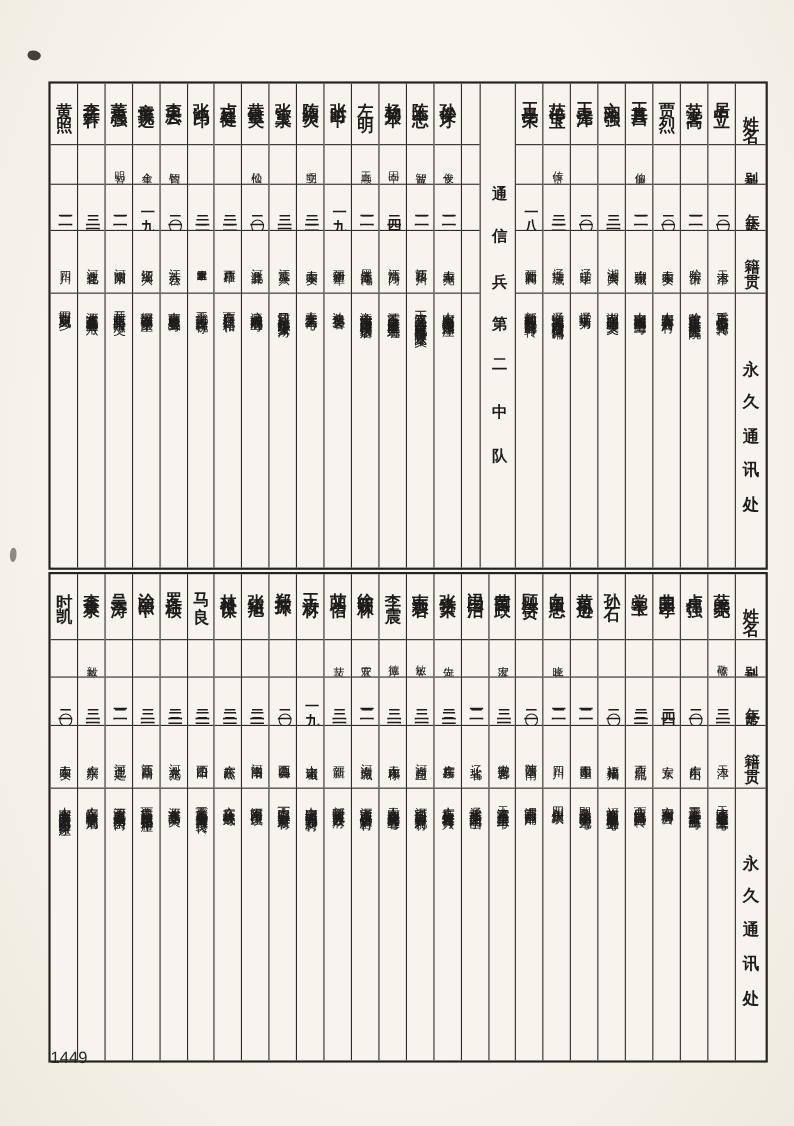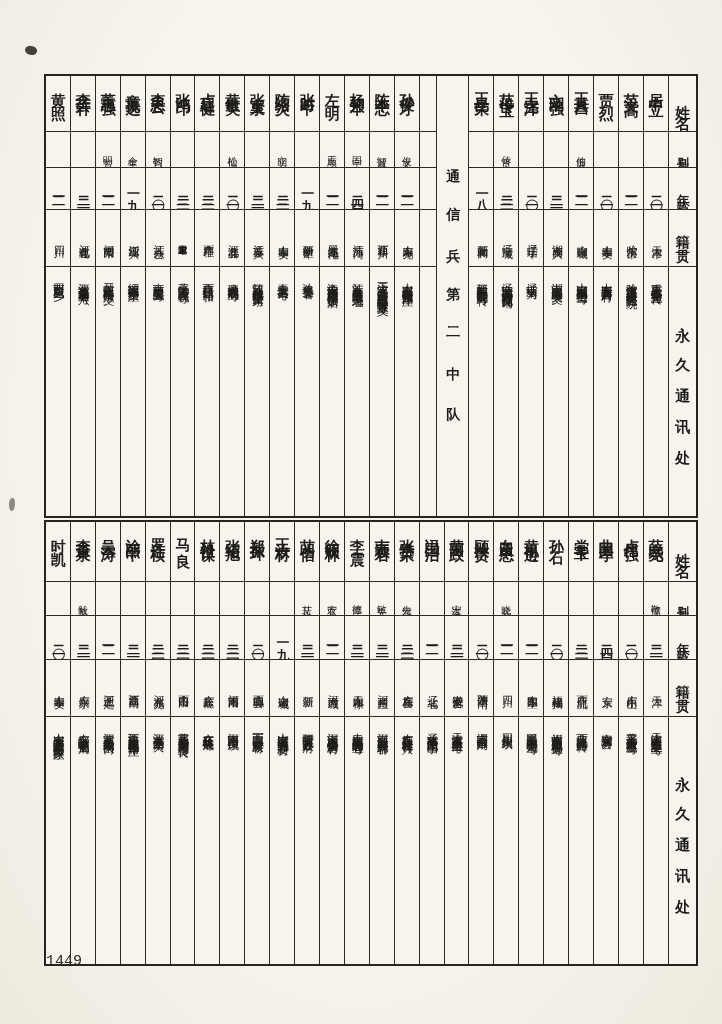--- a/index.html
+++ b/index.html
@@ -79,21 +79,21 @@
   .head .r-native,.head .r-address,.head .r-name{align-items:center;padding:0;}
 
   .divider .div-cell{
     flex:1 1 auto;border-bottom:none;
     display:flex;align-items:center;justify-content:center;
   }
   .div-label{font-size:14px;font-weight:700;letter-spacing:40px;}
 
   .page-number{
     position:absolute;left:46px;top:953px;
-    font-family:Liberation Mono, monospace;
+    font-family:Liberation Sans, sans-serif;
     font-size:15px;color:#2a2822;
   }
   .speck{position:absolute;background:#24211c;border-radius:50% 40% 55% 45%;opacity:.85;}
   .s1{left:25px;top:46px;width:12px;height:9px;transform:rotate(18deg);}
   .s2{left:9px;top:498px;width:6px;height:13px;opacity:.5;}
 </style>
 </head>
 <body>
 
 <div class="page">

